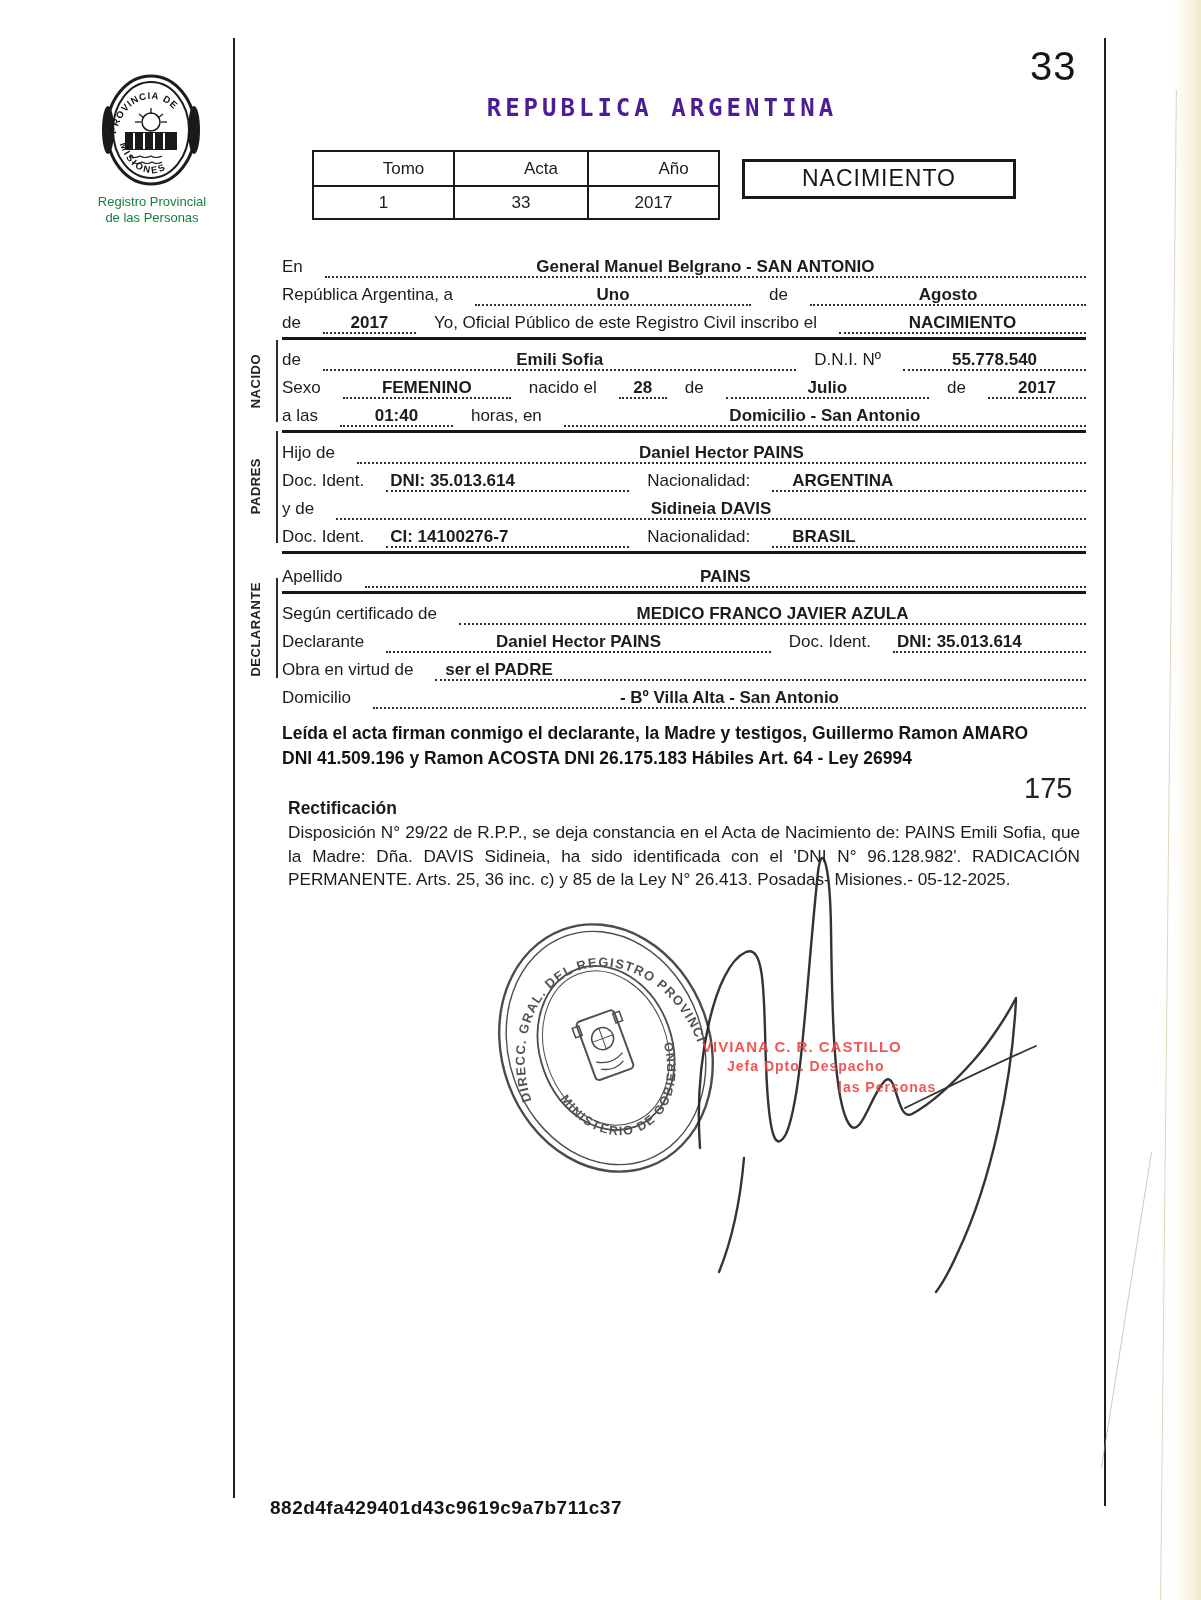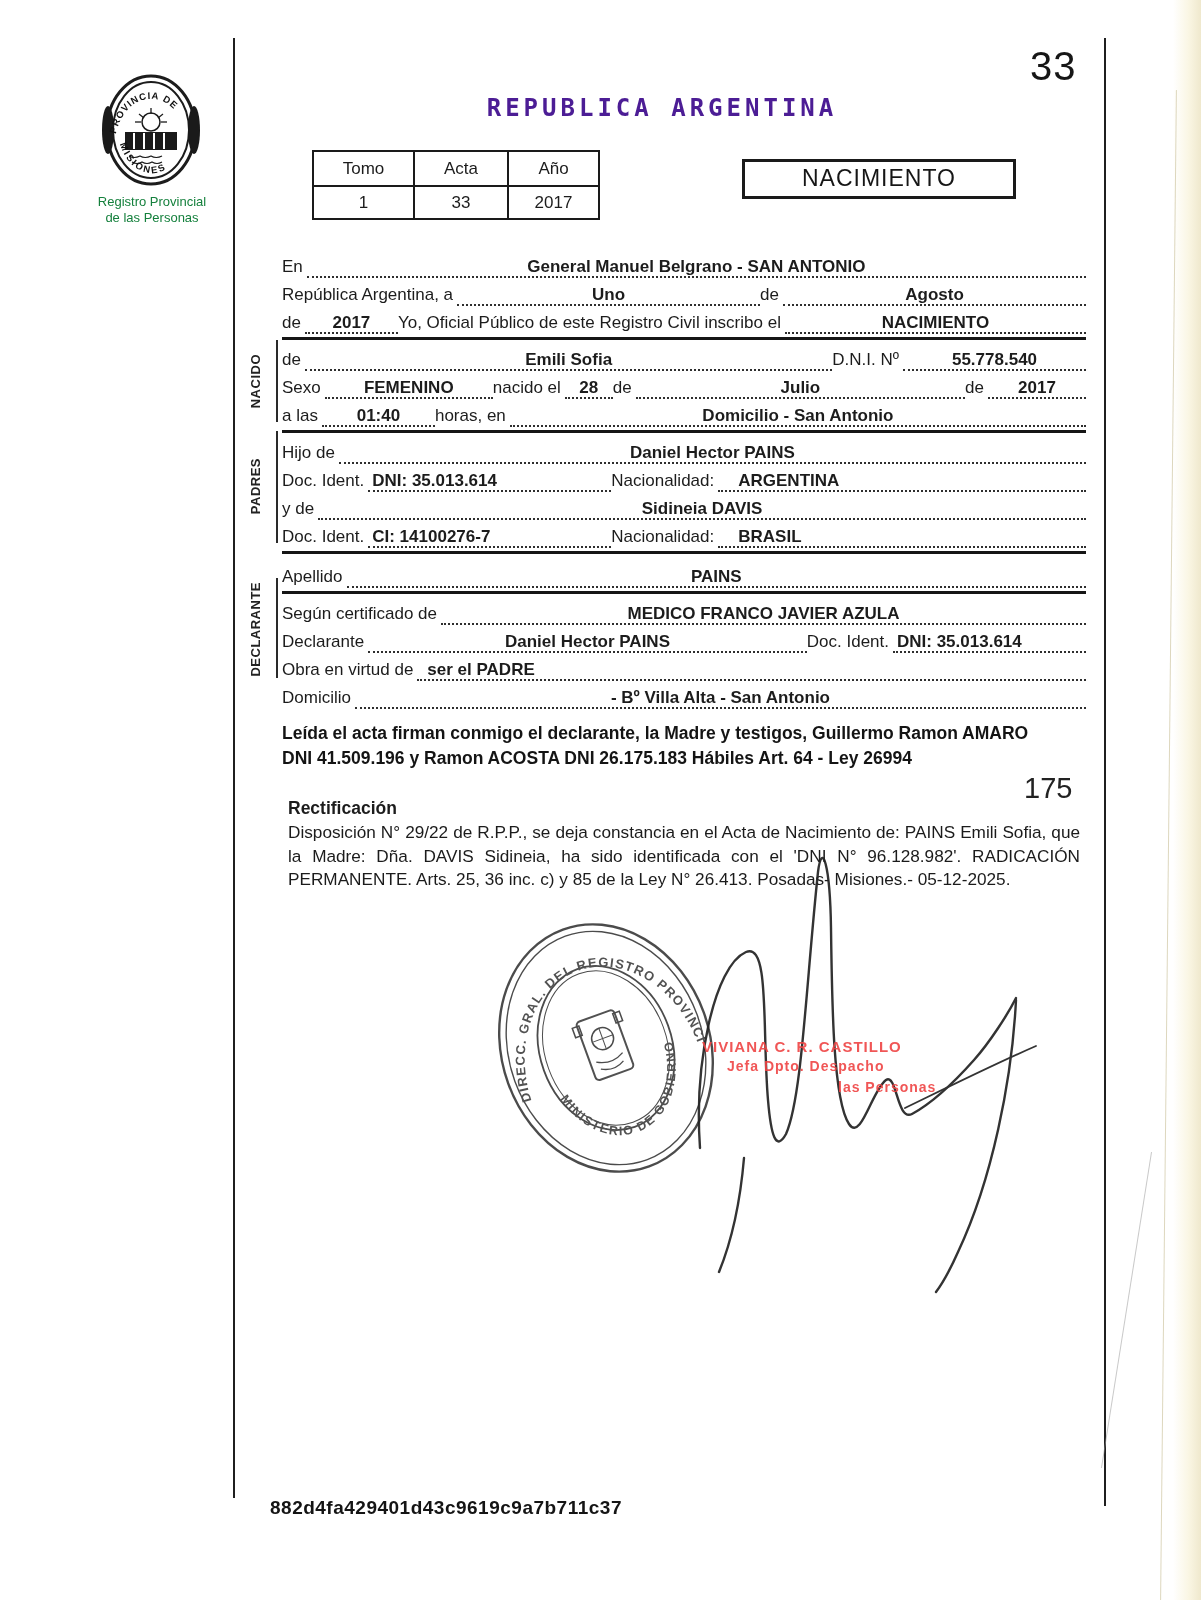--- a/index.html
+++ b/index.html
@@ -21,28 +21,28 @@
   
   .logo{position:absolute;left:94px;top:70px;width:114px;height:124px;}
   .org-caption{position:absolute;left:64px;top:194px;width:176px;text-align:center;
                font-size:13px;line-height:1.25;color:#15803d;}
   
   .doc-title{position:absolute;left:282px;top:94px;width:760px;text-align:center;
              font-family:"DejaVu Sans Mono",monospace;font-weight:bold;font-size:24px;
              letter-spacing:4px;color:#4c1d95;}
   table.record{position:absolute;left:312px;top:150px;border-collapse:collapse;}
   table.record td{border:2px solid #1a1a1a;text-align:center;font-size:17px;padding:0;}
-  table.record tr.hd td{height:33px;}
+  table.record tr.hd td{height:33px;padding-left:40px;}
   table.record tr.vl td{height:31px;}
   td.c1{width:99px;} td.c2{width:92px;} td.c3{width:89px;}
   .type-box{position:absolute;left:742px;top:159px;width:268px;height:34px;border:3px solid #1a1a1a;
             text-align:center;line-height:33px;font-size:23px;letter-spacing:1px;color:#161616;}
   
   .form{position:absolute;left:282px;top:250px;width:804px;}
-  .row{display:flex;align-items:flex-end;height:28px;font-size:17px;white-space:nowrap;}
+  .row{display:flex;align-items:flex-end;height:28px;font-size:17px;white-space:nowrap;gap:18px;}
   .lb{padding:0 4px 1px 0;}
   .fl{border-bottom:2px dotted #2e2e2e;text-align:center;font-weight:bold;padding:0 4px 0 4px;
       overflow:visible;line-height:1.05;}
   .fl.grow{flex:1;}
   .fl.la{text-align:left;}
   .w85{width:85px;} .w90{width:90px;} .w105{width:105px;} .w40{width:40px;}
   .w160{width:160px;} .w175{width:175px;} .w185{width:185px;} .w235{width:235px;}
   .sep{height:0;border-top:3px solid #161616;margin:3px 0 3px 0;}
   .mt6{margin-top:6px;}
   

